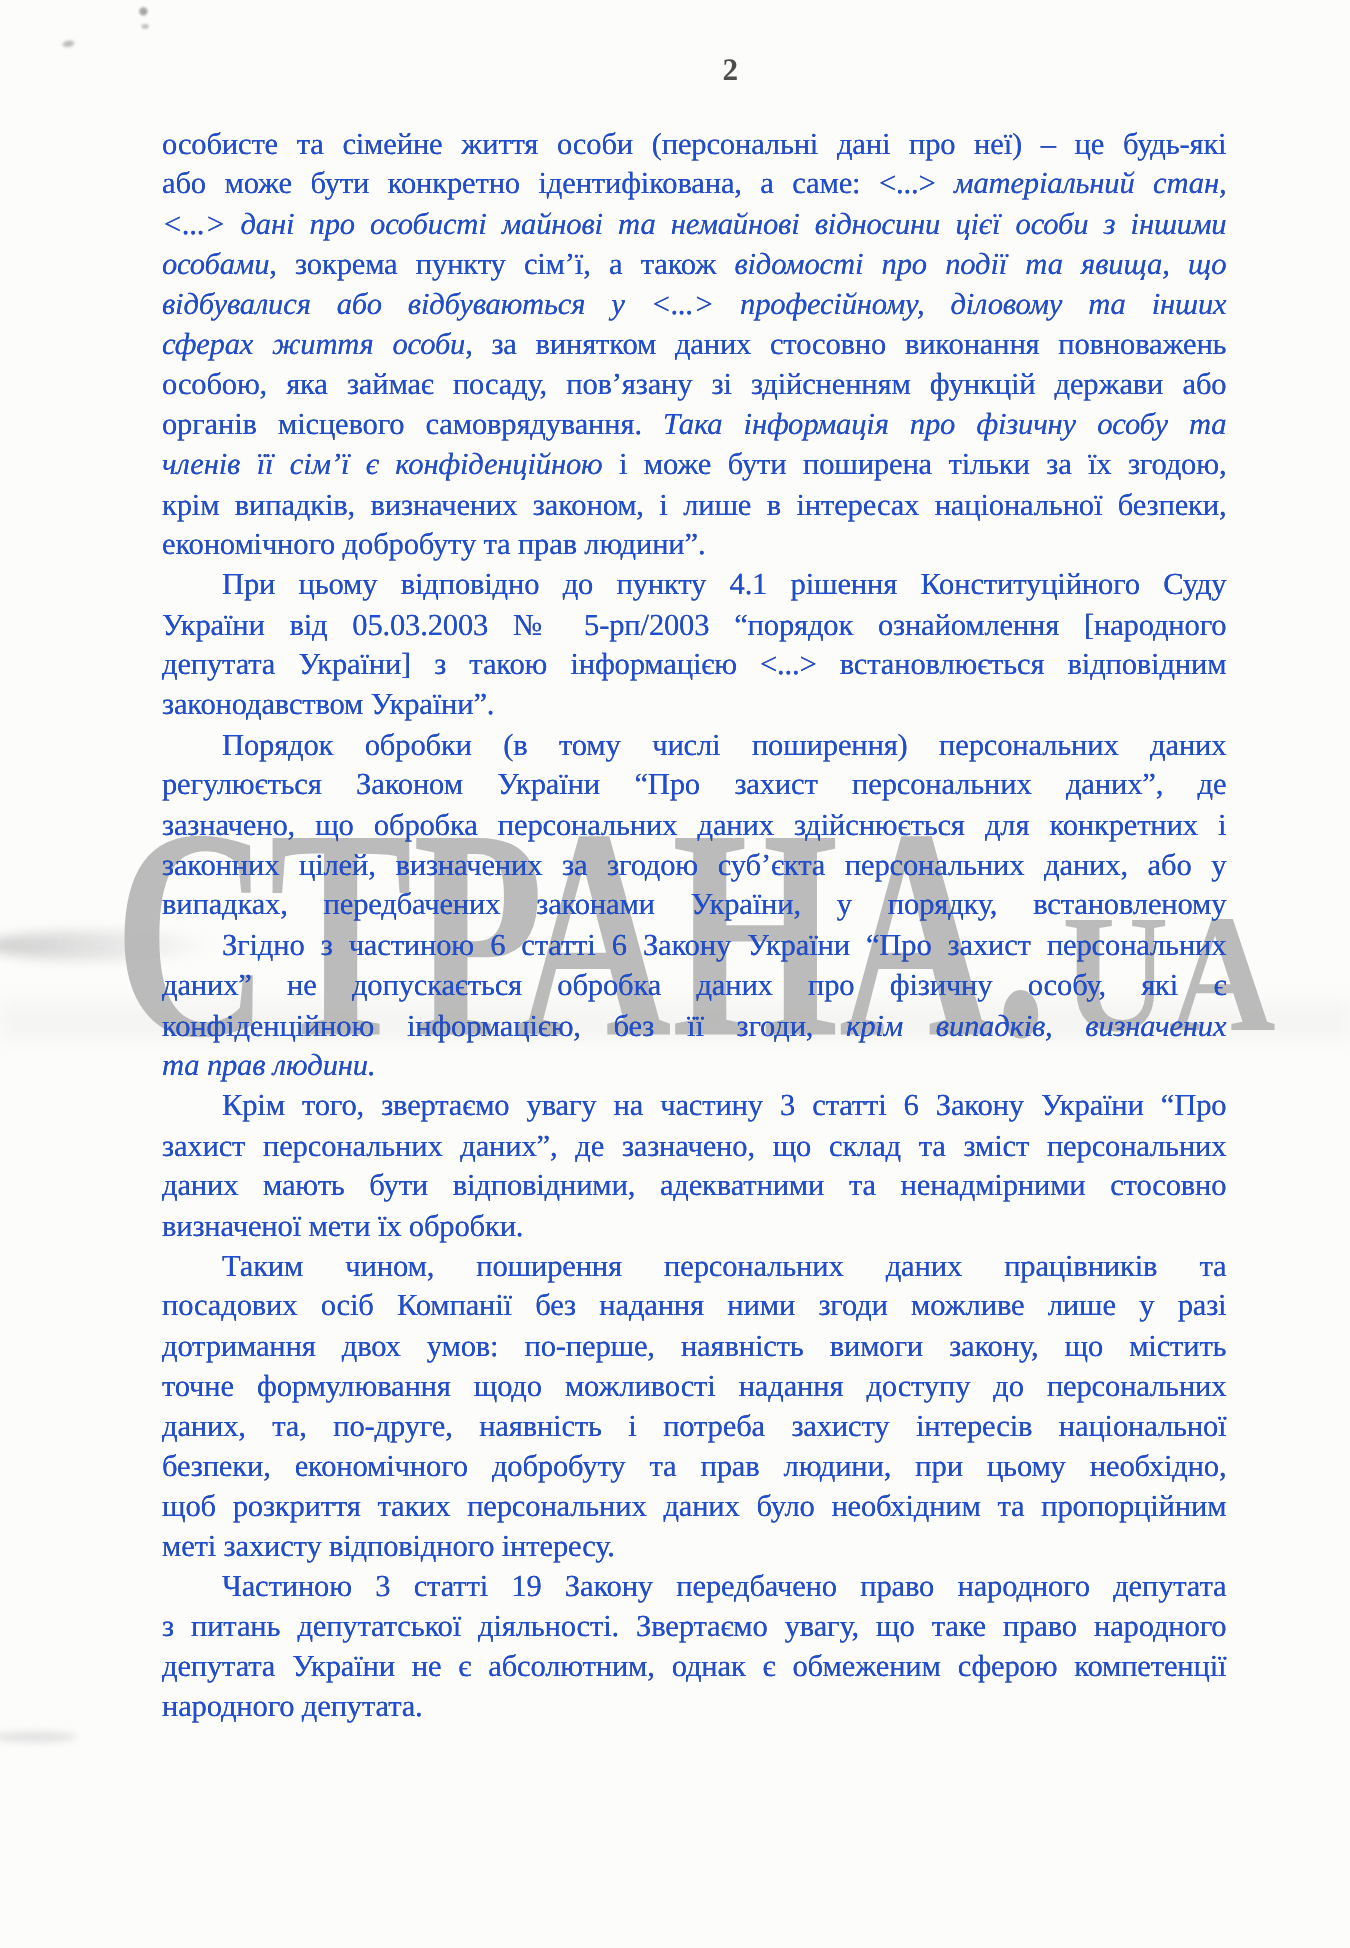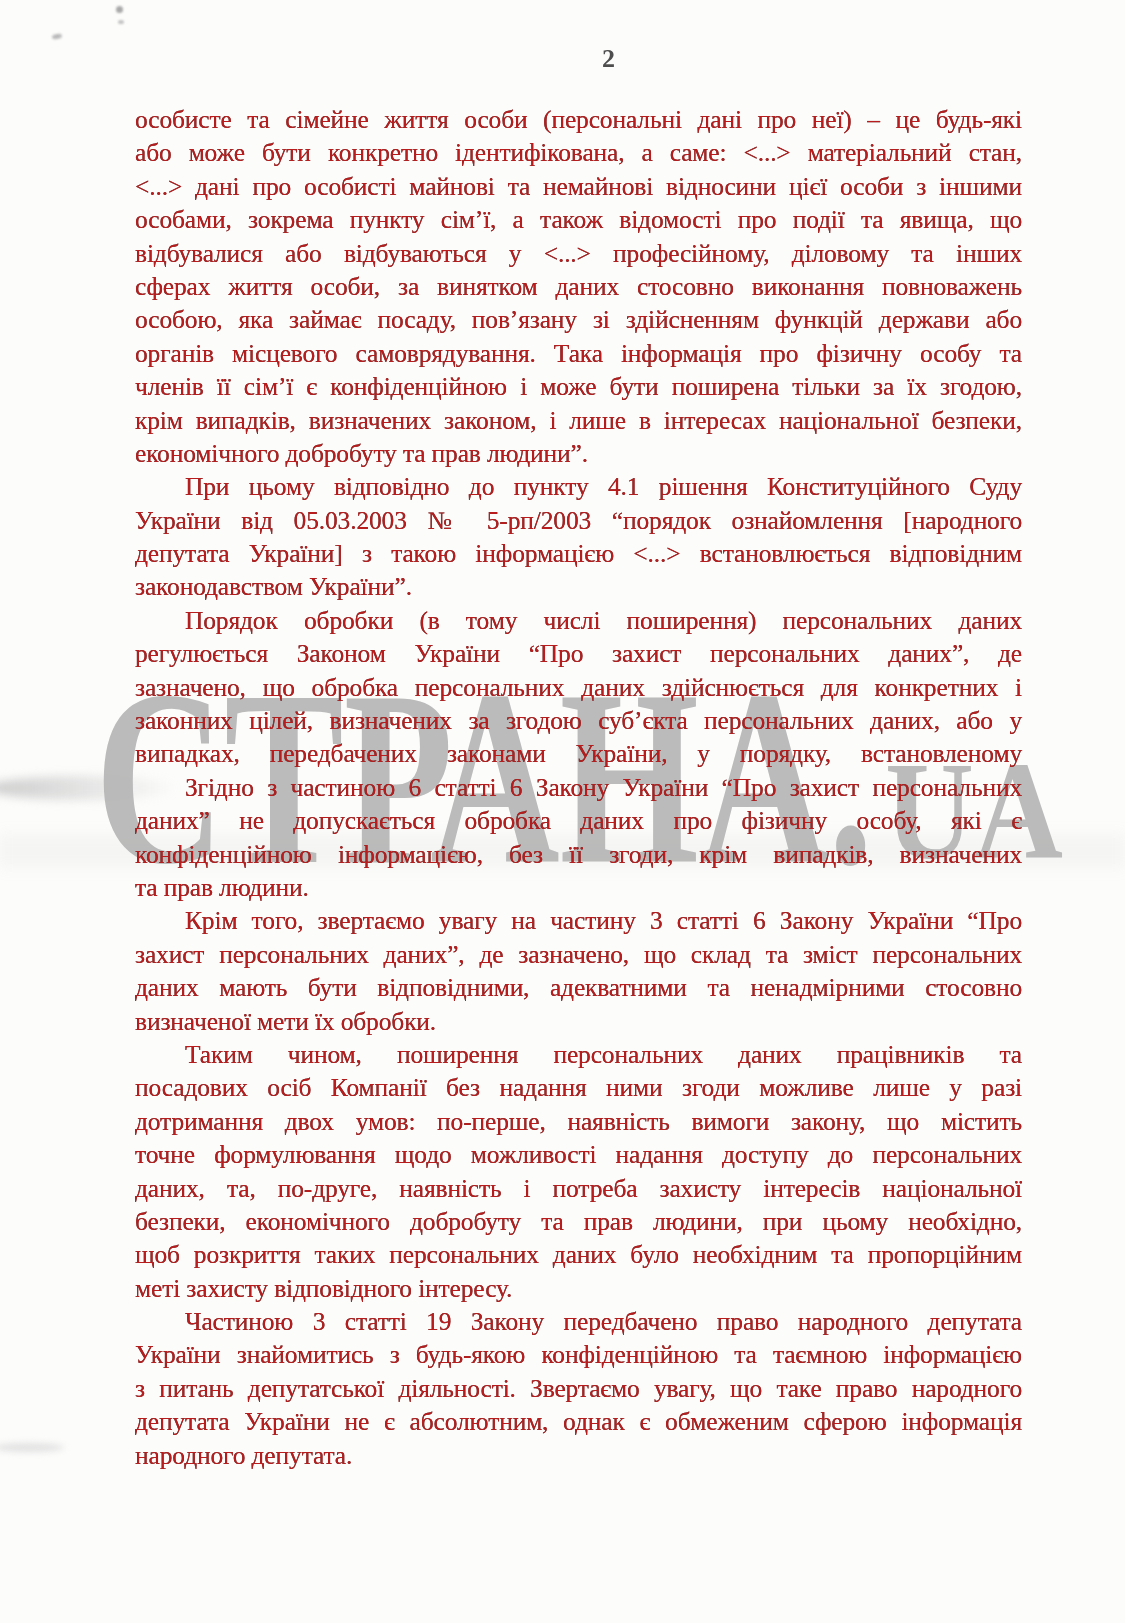--- a/index.html
+++ b/index.html
@@ -24,34 +24,34 @@
     z-index: 3;
   }
   .content {
     position: absolute;
     left: 135px;
     top: 103px;
     width: 887px;
     font-size: 25.5px;
     line-height: 33.4px;
     letter-spacing: -0.15px;
-    color: #b91c1c;
+    color: #1d4ed8;
     text-shadow: 0 0 0.4px rgba(40,40,40,0.85);
     z-index: 2;
   }
   .paragraph { margin: 0; }
   .line {
     height: 33.4px;
     text-align: justify;
     text-align-last: justify;
     -moz-text-align-last: justify;
   }
   .line.indent { text-indent: 50px; }
   .line.last { text-align-last: left; -moz-text-align-last: left; }
-  .seg.italic { }
+  .seg.italic { font-style: italic; }
   
   .watermark {
     position: absolute;
     left: 95px;
     top: 694px;
     z-index: 1;
     opacity: 0.92;
   }
   
   .artifact { position: absolute; pointer-events: none; }
@@ -126,20 +126,19 @@
         <div class="line"><span class="seg">посадових осіб Компанії без надання ними згоди можливе лише у разі</span></div>
         <div class="line"><span class="seg">дотримання двох умов: по-перше, наявність вимоги закону, що містить</span></div>
         <div class="line"><span class="seg">точне формулювання щодо можливості надання доступу до персональних</span></div>
         <div class="line"><span class="seg">даних, та, по-друге, наявність і потреба захисту інтересів національної</span></div>
         <div class="line"><span class="seg">безпеки, економічного добробуту та прав людини, при цьому необхідно,</span></div>
         <div class="line"><span class="seg">щоб розкриття таких персональних даних було необхідним та пропорційним</span></div>
         <div class="line last"><span class="seg">меті захисту відповідного інтересу.</span></div>
       </div>
       <div class="paragraph">
         <div class="line indent"><span class="seg">Частиною 3 статті 19 Закону передбачено право народного депутата</span></div>
-        <div class="line"><span class="seg">України знайомитись з будь-якою конфіденційною та таємною інформацією</span></div>
         <div class="line"><span class="seg">з питань депутатської діяльності. Звертаємо увагу, що таке право народного</span></div>
-        <div class="line"><span class="seg">депутата України не є абсолютним, однак є обмеженим сферою інформація</span></div>
+        <div class="line"><span class="seg">депутата України не є абсолютним, однак є обмеженим сферою компетенції</span></div>
         <div class="line last"><span class="seg">народного депутата.</span></div>
       </div>
     </div>
 
 </div>
 
 </body></html>

